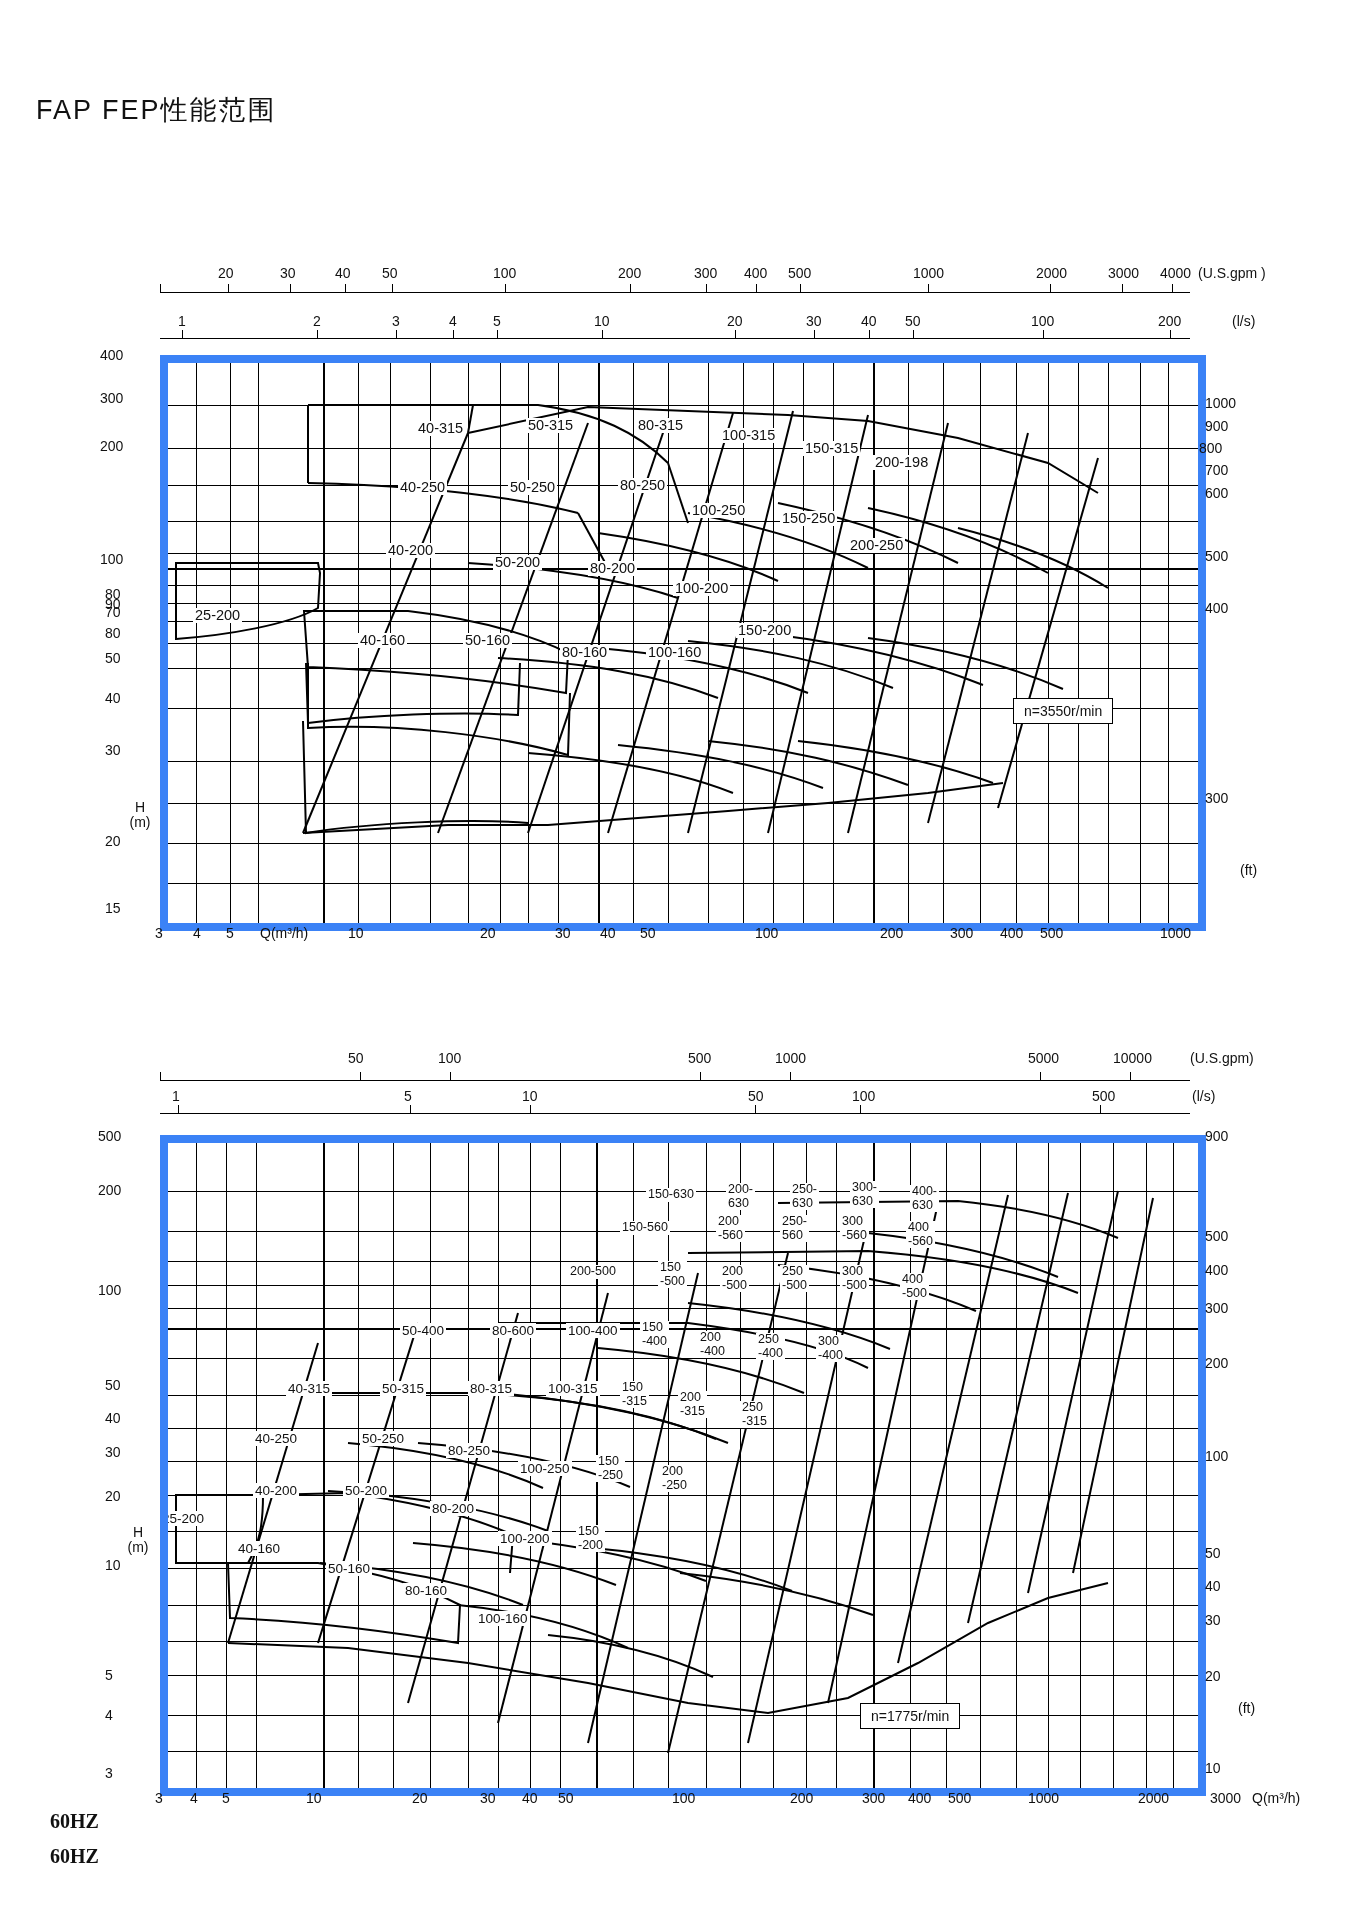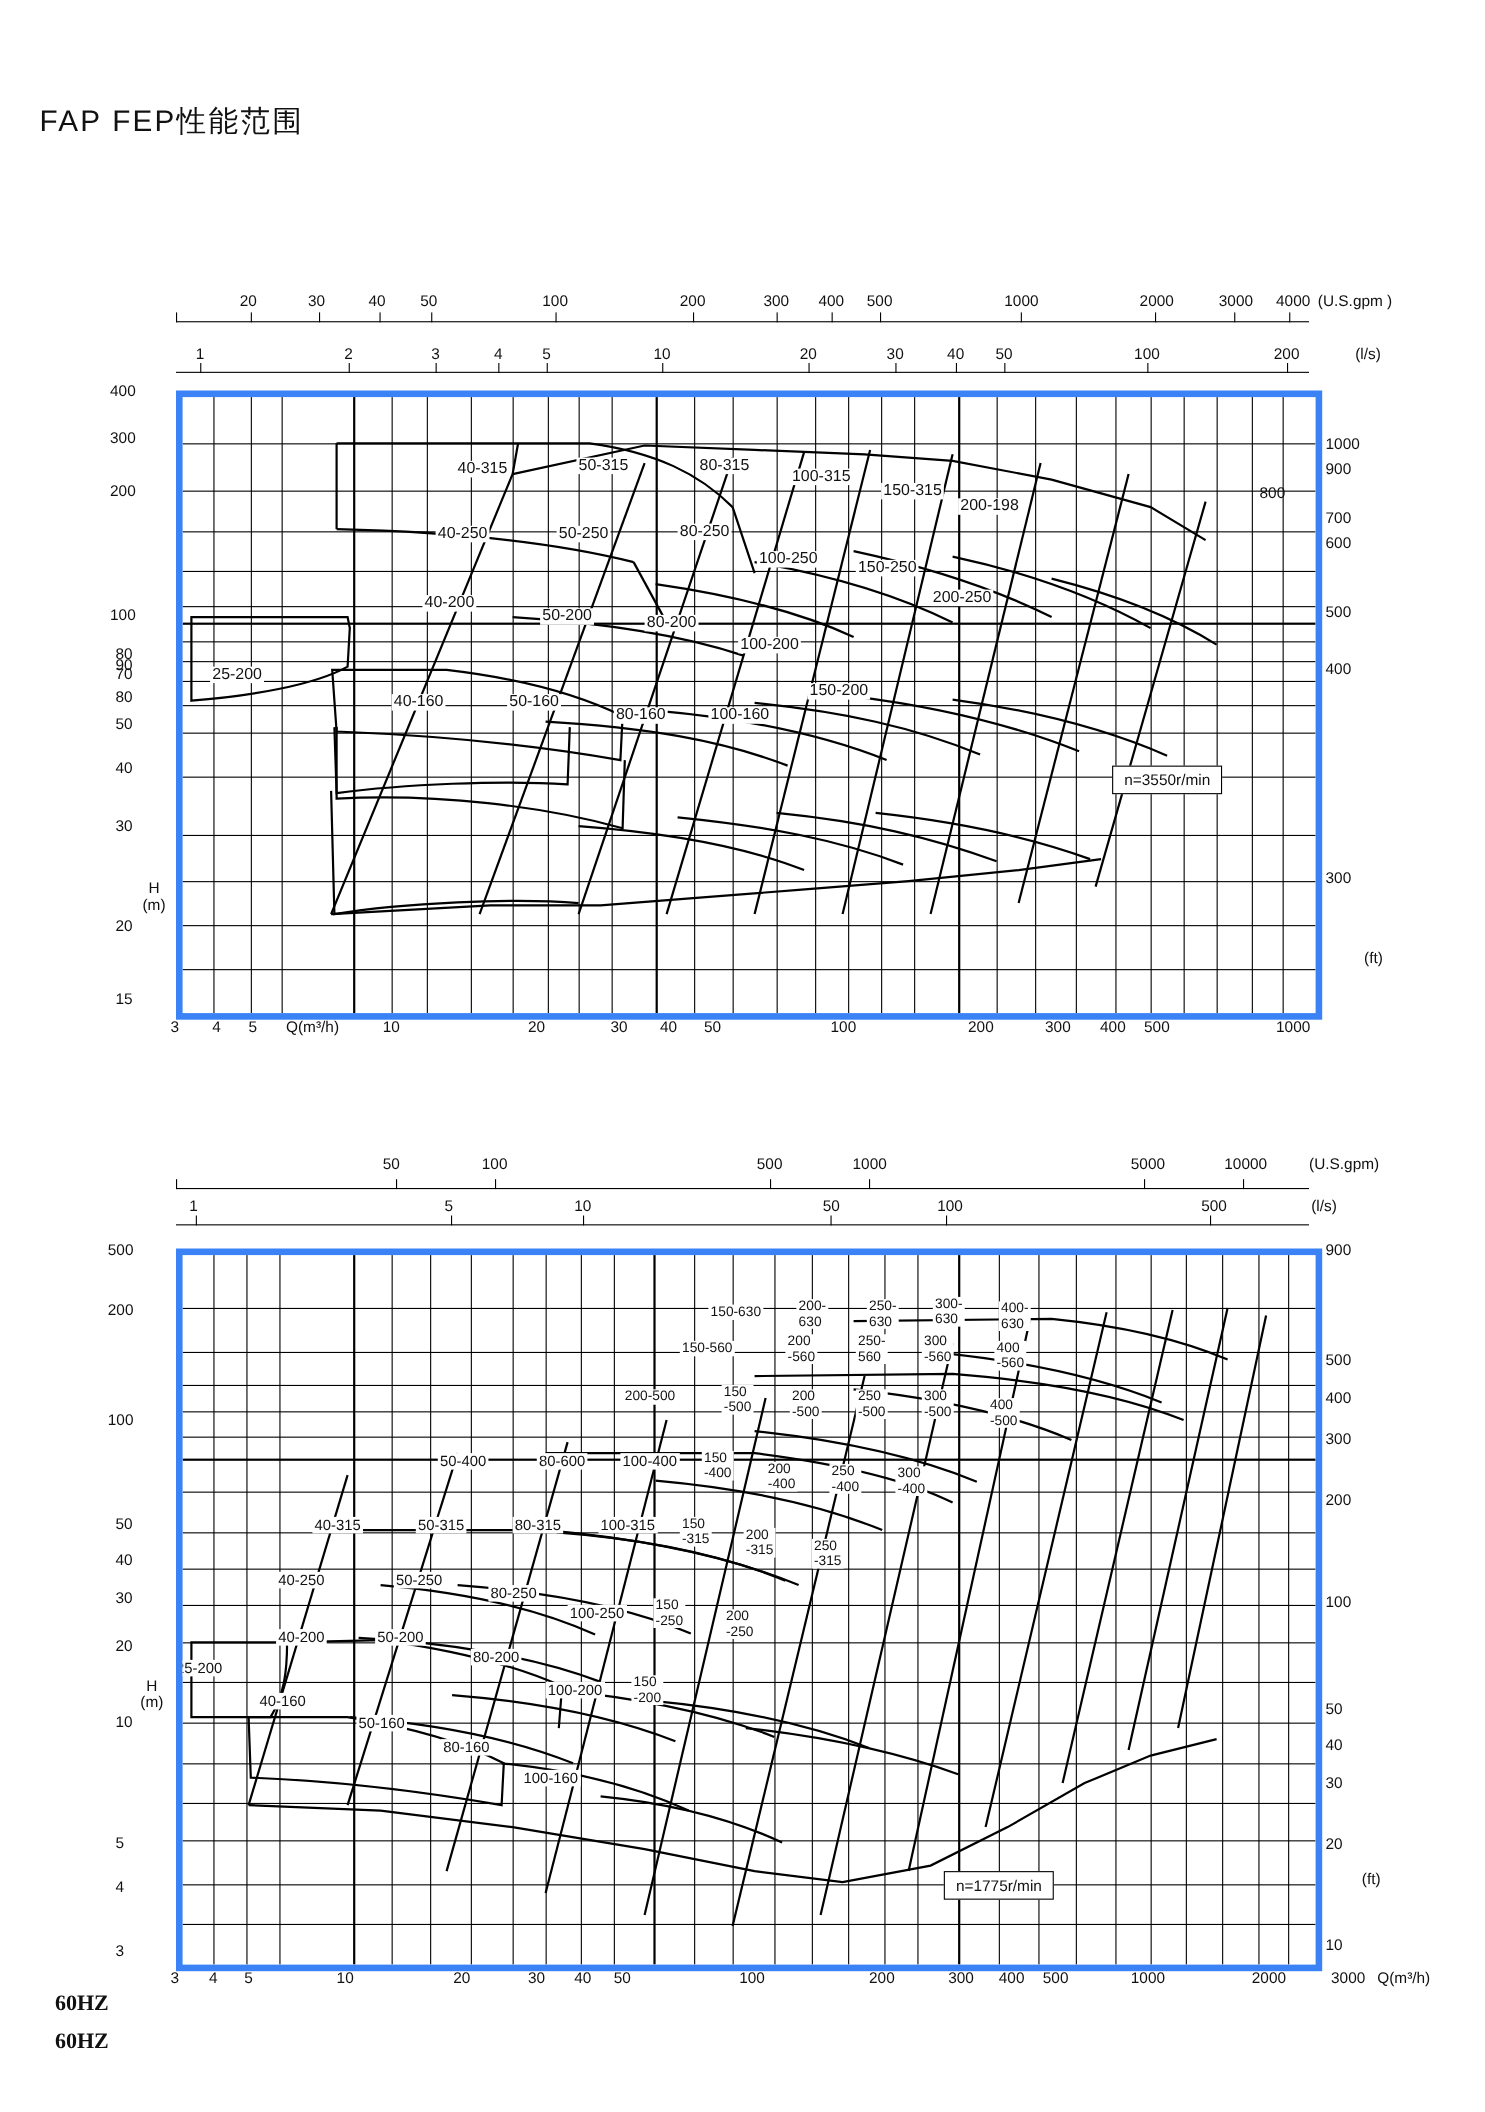--- a/index.html
+++ b/index.html
@@ -20,21 +20,21 @@
   }
   .title-en{
     position:absolute;left:36px;top:134px;
     font-size:27px;letter-spacing:1.5px;font-weight:400;
   }
 
   
   .chart{position:absolute;}
   .plot{
     position:absolute;
-    border:6px solid #3b82f6;
+    border:8px solid #3b82f6;
     background:#fff;
     overflow:hidden;
   }
   .vline{position:absolute;top:0;bottom:0;width:1px;background:#000;}
   .vline.major{width:2px;}
   .hline{position:absolute;left:0;right:0;height:1px;background:#000;}
   .hline.major{height:2px;}
 
   .curve{position:absolute;overflow:visible;}
   svg{display:block;overflow:visible;}
@@ -285,21 +285,21 @@
     <div class="axnum" style="left:105px;top:833px;">20</div>
     <div class="axnum" style="left:105px;top:900px;">15</div>
 
     <div class="hlabel" style="left:120px;top:800px;width:40px;">
       <span>H</span><br>
       <span>(m)</span>
     </div>
 
     <div class="axnum" style="left:1205px;top:395px;">1000</div>
     <div class="axnum" style="left:1205px;top:418px;">900</div>
-    <div class="axnum" style="left:1145px;top:440px;">800</div>
+    <div class="axnum" style="left:1199px;top:440px;">800</div>
     <div class="axnum" style="left:1205px;top:462px;">700</div>
     <div class="axnum" style="left:1205px;top:485px;">600</div>
     <div class="axnum" style="left:1205px;top:548px;">500</div>
     <div class="axnum" style="left:1205px;top:600px;">400</div>
     <div class="axnum" style="left:1205px;top:790px;">300</div>
     <div class="unit" style="left:1240px;top:862px;">(ft)</div>
 
     <div class="axnum" style="left:155px;top:925px;">3</div>
     <div class="axnum" style="left:193px;top:925px;">4</div>
     <div class="axnum" style="left:226px;top:925px;">5</div>

